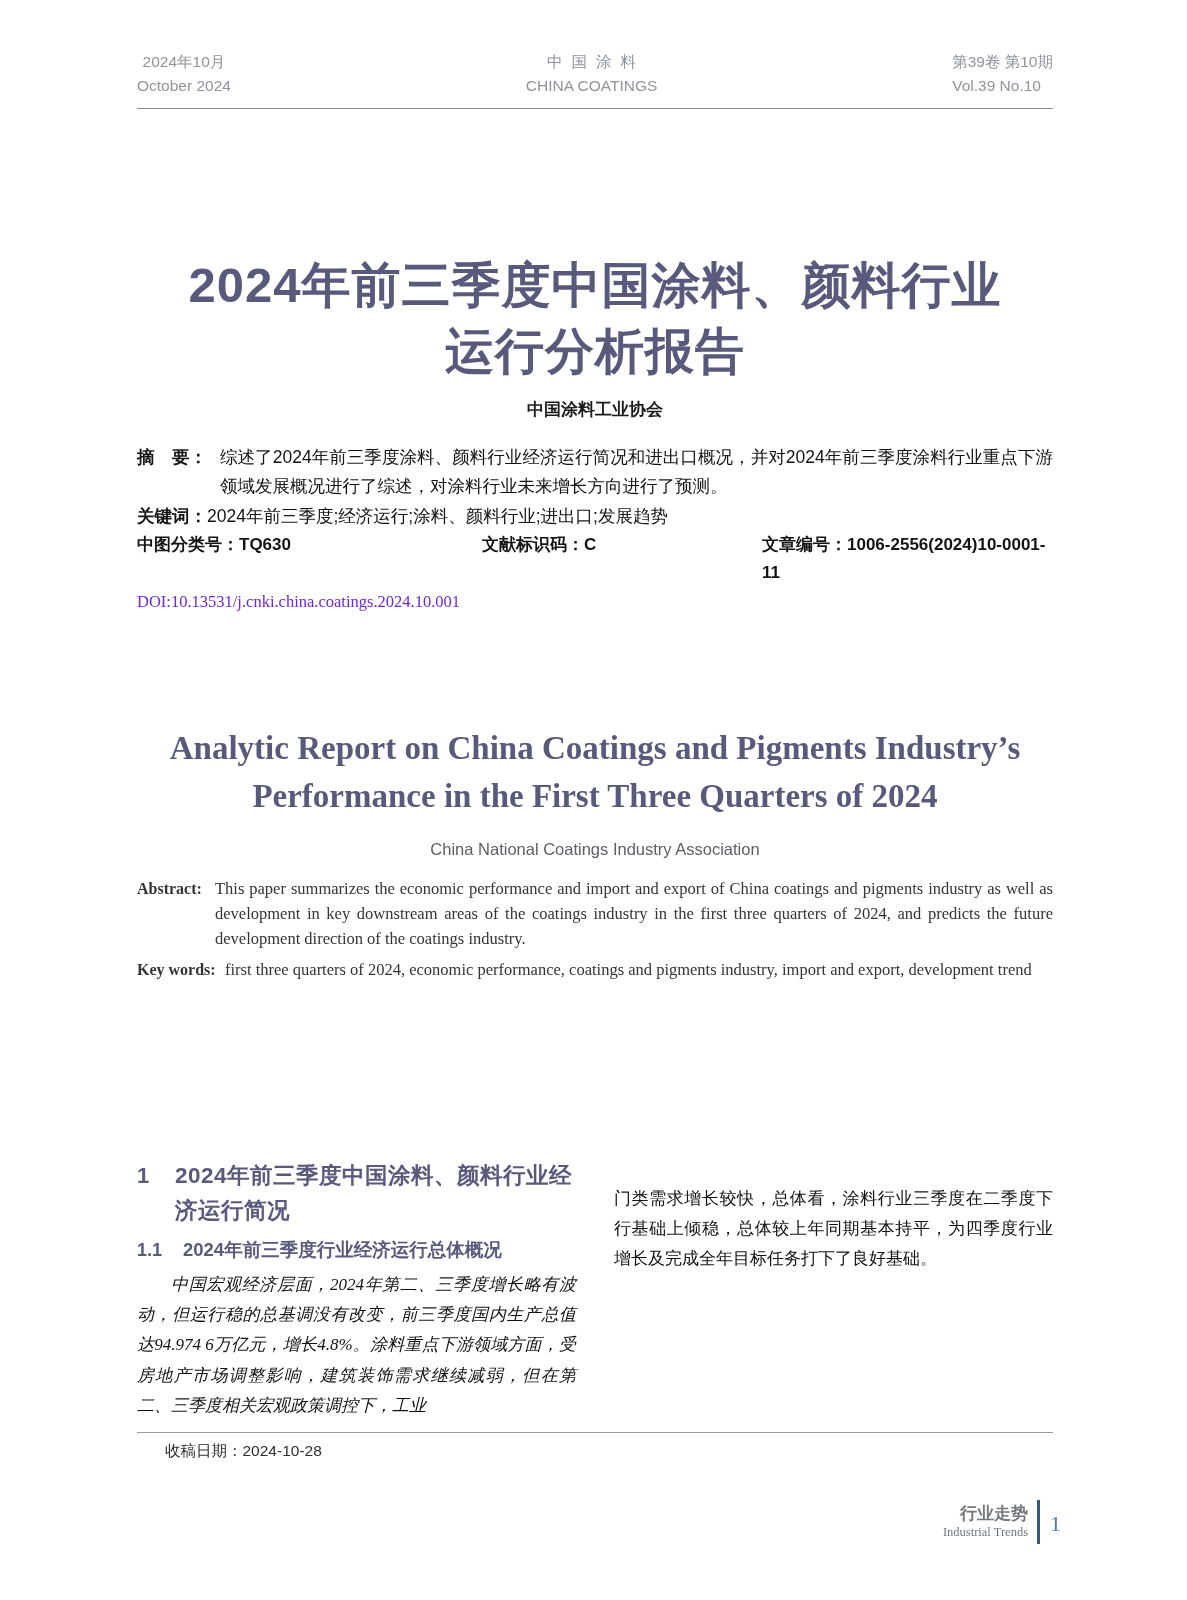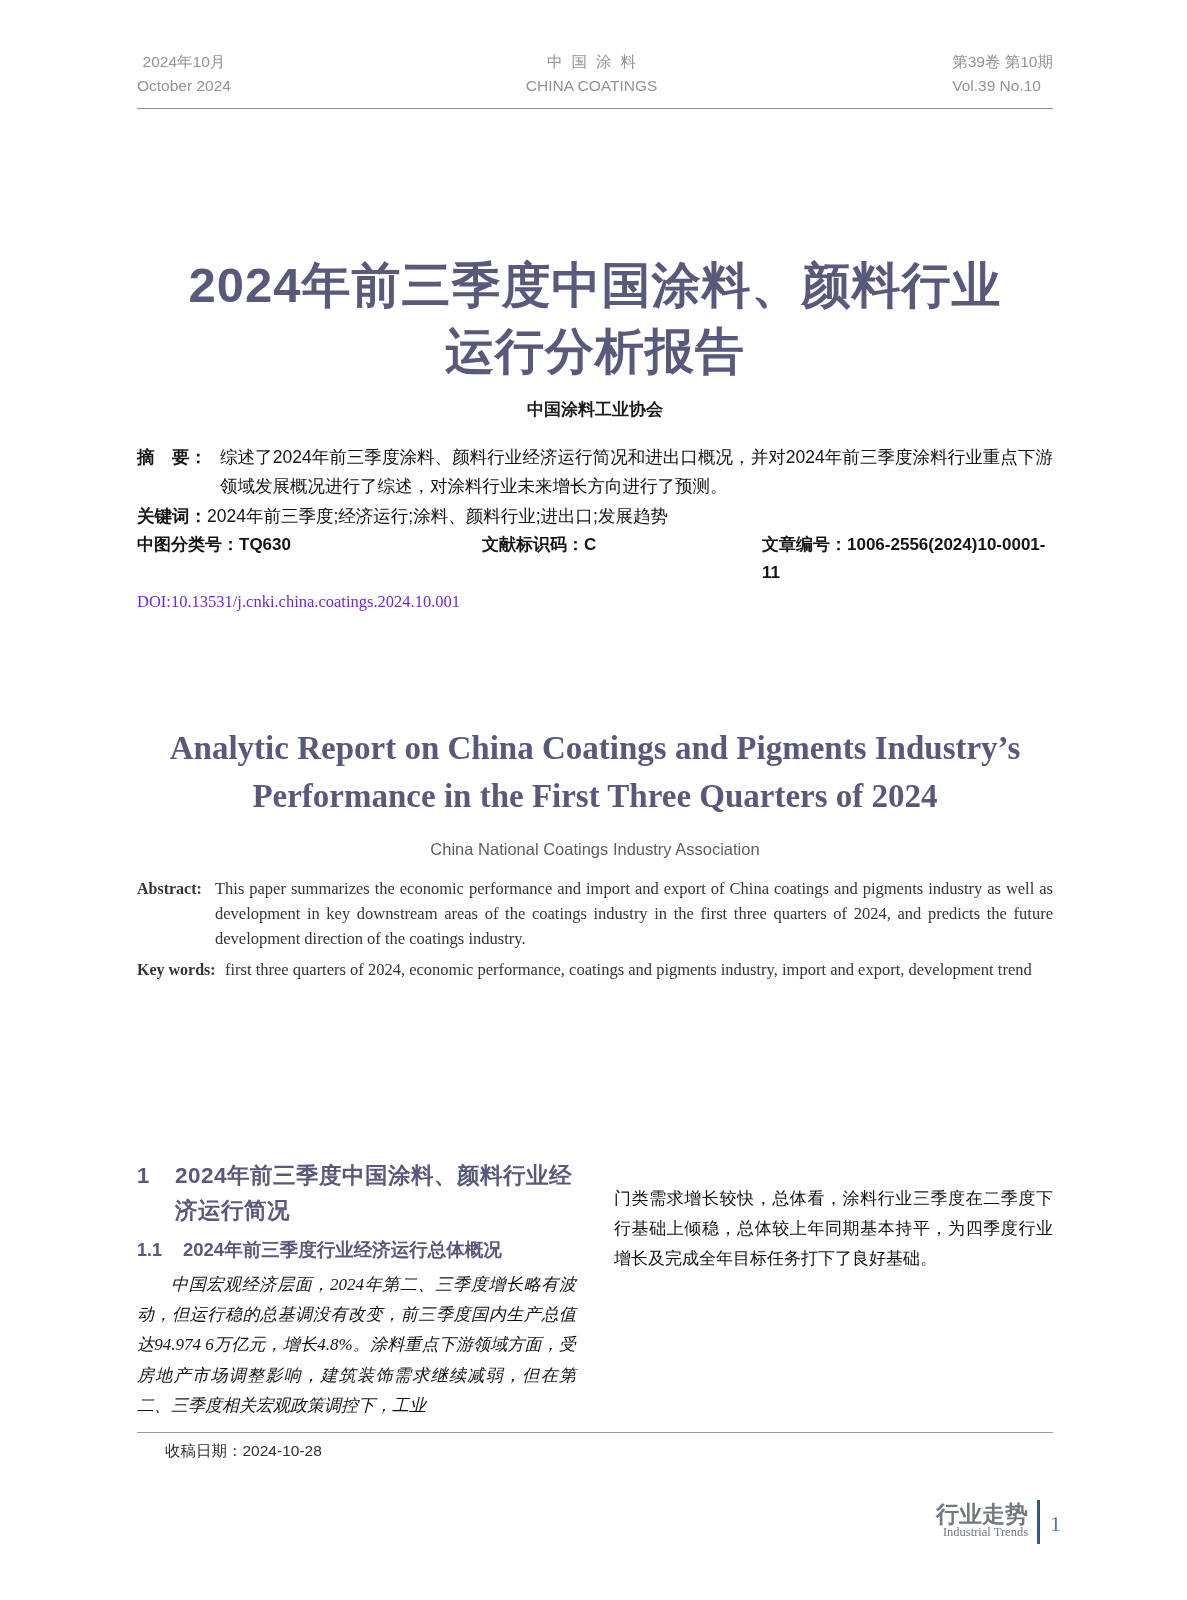--- a/index.html
+++ b/index.html
@@ -105,21 +105,21 @@
     padding-top:8px;
     font-size:15.5px; color:#2e2e2e;
   }
   .received .lbl { font-weight:normal;padding-left:28px; }
   
   .footer {
     position:absolute; top:1500px; right:126px;
     display:flex; align-items:center;
   }
   .footer .names { text-align:right; margin-right:9px; }
-  .footer .cn { font-size:23px; font-weight:bold; color:var(--footer-gray, #73787d); line-height:20px; }
+  .footer .cn { font-size:17px; font-weight:bold; color:var(--footer-gray, #73787d); line-height:20px; }
   .footer .en { font-family:"Liberation Serif", serif; font-size:12.5px; color:var(--footer-gray2, #6e7884); line-height:16px; }
   .footer .bar { width:3px; height:44px; background:var(--footer-bar, #35587f); margin-right:10px; }
   .footer .pagenum {
     font-family:"Liberation Serif", serif; font-size:22px;
     color:var(--pagenum-blue, #527aa9); align-self:center; padding-top:4px;
   }
 </style>
 </head>
 <body>
 

